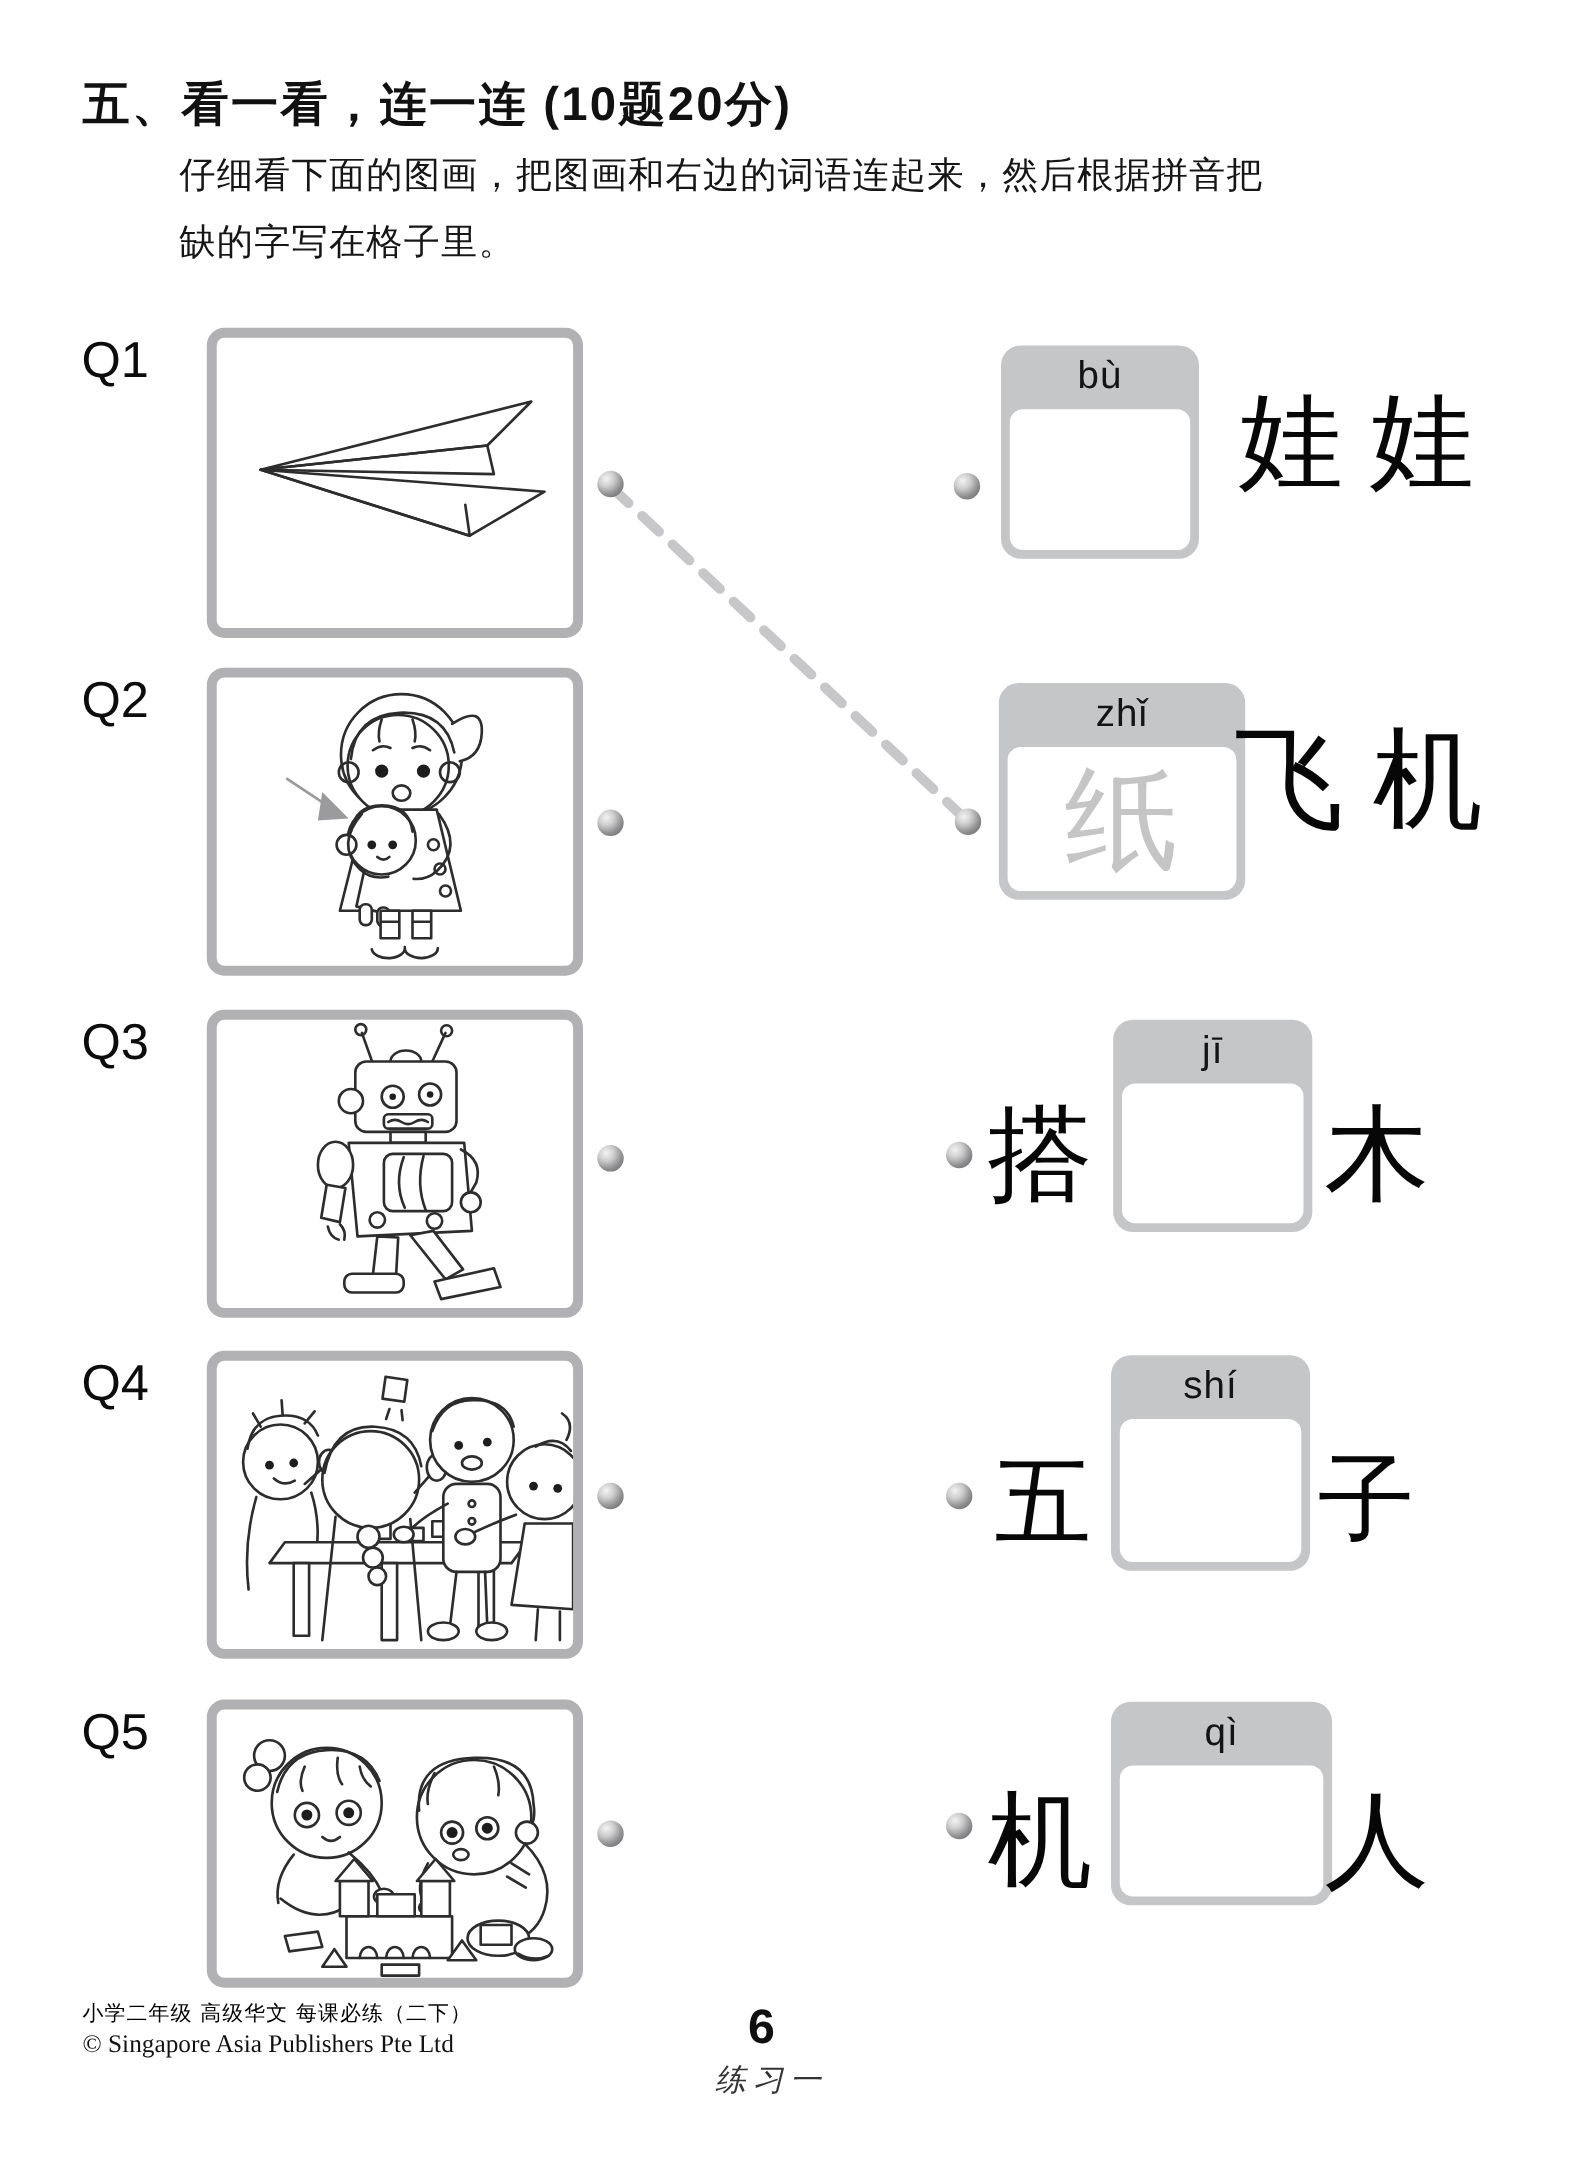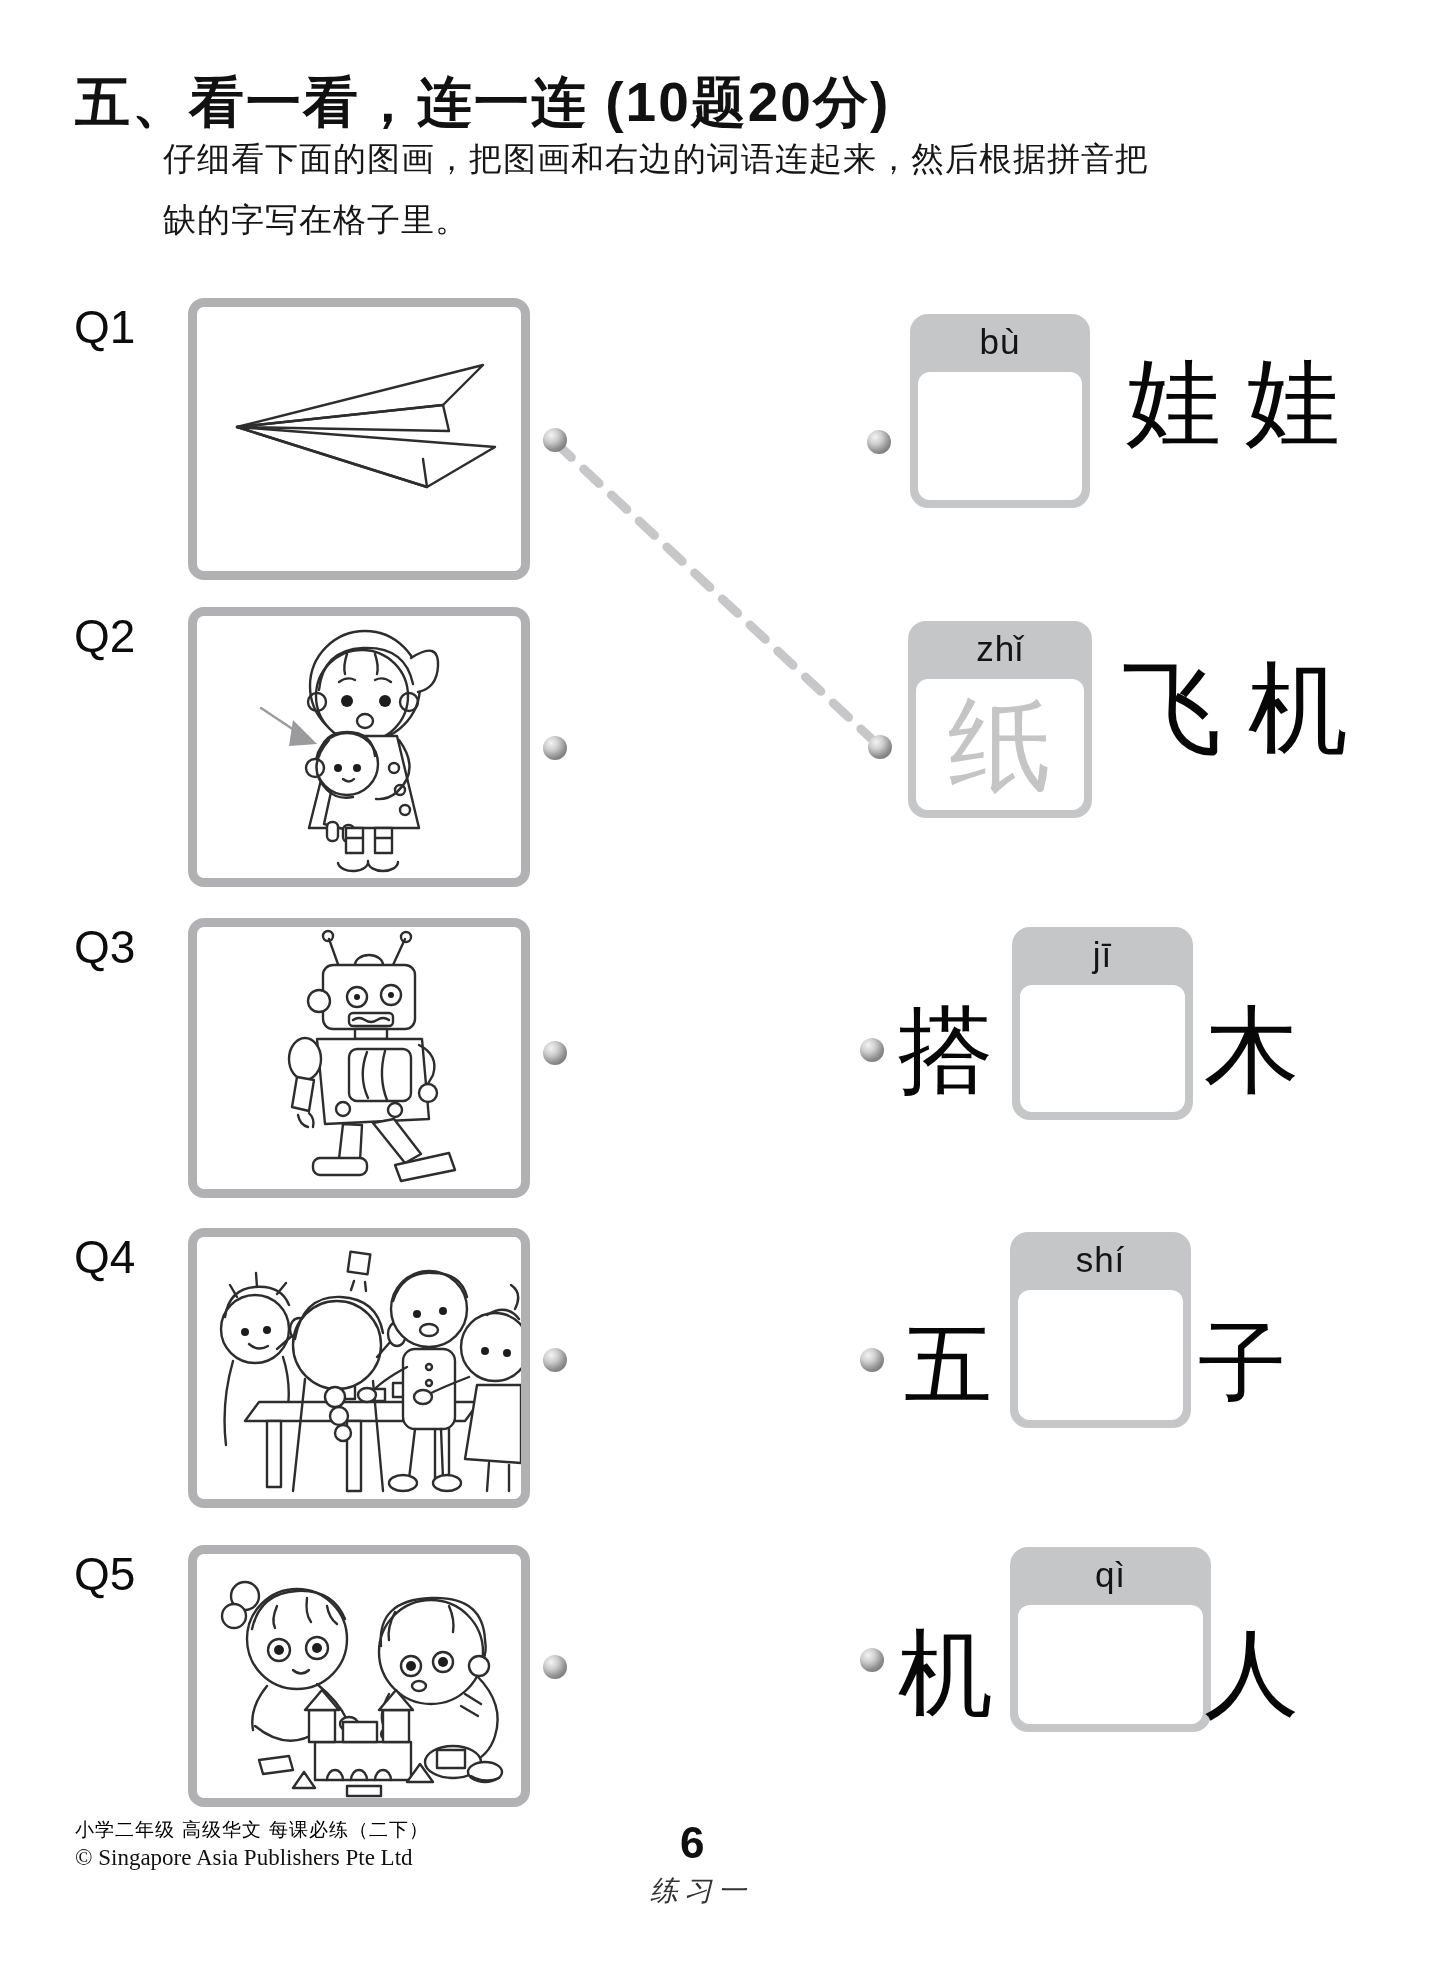--- a/index.html
+++ b/index.html
@@ -1,20 +1,20 @@
 <!DOCTYPE html>
 <html><head>
 <meta charset="utf-8">
 <style>
   html,body{margin:0;padding:0;background:#fff;}
   #page{position:relative;width:1445px;height:1973px;background:#fff;overflow:hidden;
         font-family:"Liberation Sans",sans-serif;color:#111;}
 
   
-  .title{position:absolute;left:75px;top:66px;font-size:55px;font-weight:bold;letter-spacing:2px;text-align:center;}
+  .title{position:absolute;left:75px;top:66px;font-size:43px;font-weight:bold;letter-spacing:2px;text-align:center;}
   .instr{position:absolute;left:163px;font-size:33px;letter-spacing:1px;color:#161616;text-align:right;}
   .instr.l1{top:137px;}
   .instr.l2{top:198px;}
 
   
   .qrow{position:absolute;left:0;width:1445px;height:305px;}
   .q1{top:298px}.q2{top:607px}.q3{top:918px}.q4{top:1228px}.q5{top:1545px}
 
   .qlabel{position:absolute;left:74px;top:2px;font-size:46px;font-weight:500;color:#0c0c0c;}
 
@@ -29,21 +29,21 @@
   .pic-dot{left:543px;}
   .q1 .pic-dot{top:130px}.q2 .pic-dot{top:129px}.q3 .pic-dot{top:123px}
   .q4 .pic-dot{top:120px}.q5 .pic-dot{top:110px}
   .ans-dot{left:860px;}
   .q1 .ans-dot{left:867px;top:132px}.q2 .ans-dot{left:868px;top:128px}
   .q3 .ans-dot{top:120px}.q4 .ans-dot{top:120px}.q5 .ans-dot{top:103px}
 
   
   .card{position:absolute;background:#c5c6c8;border-radius:18px;}
   .q1 .card{left:910px;top:16px;width:180px;height:194px;}
-  .q2 .card{left:908px;top:14px;width:184px;height:197px;}
+  .q2 .card{left:908px;top:14px;width:184px;height:197px;padding-left:40px;}
   .q3 .card{left:1012px;top:9px;width:181px;height:193px;}
   .q4 .card{left:1010px;top:4px;width:181px;height:196px;}
   .q5 .card{left:1010px;top:2px;width:181px;height:185px;padding-left:20px;}
   .card .pinyin{position:absolute;left:0;right:0;top:8px;height:48px;text-align:center;
                 font-size:35px;color:#141414;letter-spacing:1px;}
   .card .write{position:absolute;left:8px;right:8px;top:58px;bottom:8px;background:#fff;
                border-radius:12px;display:flex;align-items:center;justify-content:center;}
   .ghost{font-family:"DejaVu Serif",serif;font-size:104px;line-height:1;color:#c5c5c6;}
 
   .hanzi{position:absolute;font-family:"DejaVu Serif",serif;font-size:95px;line-height:1.15;

